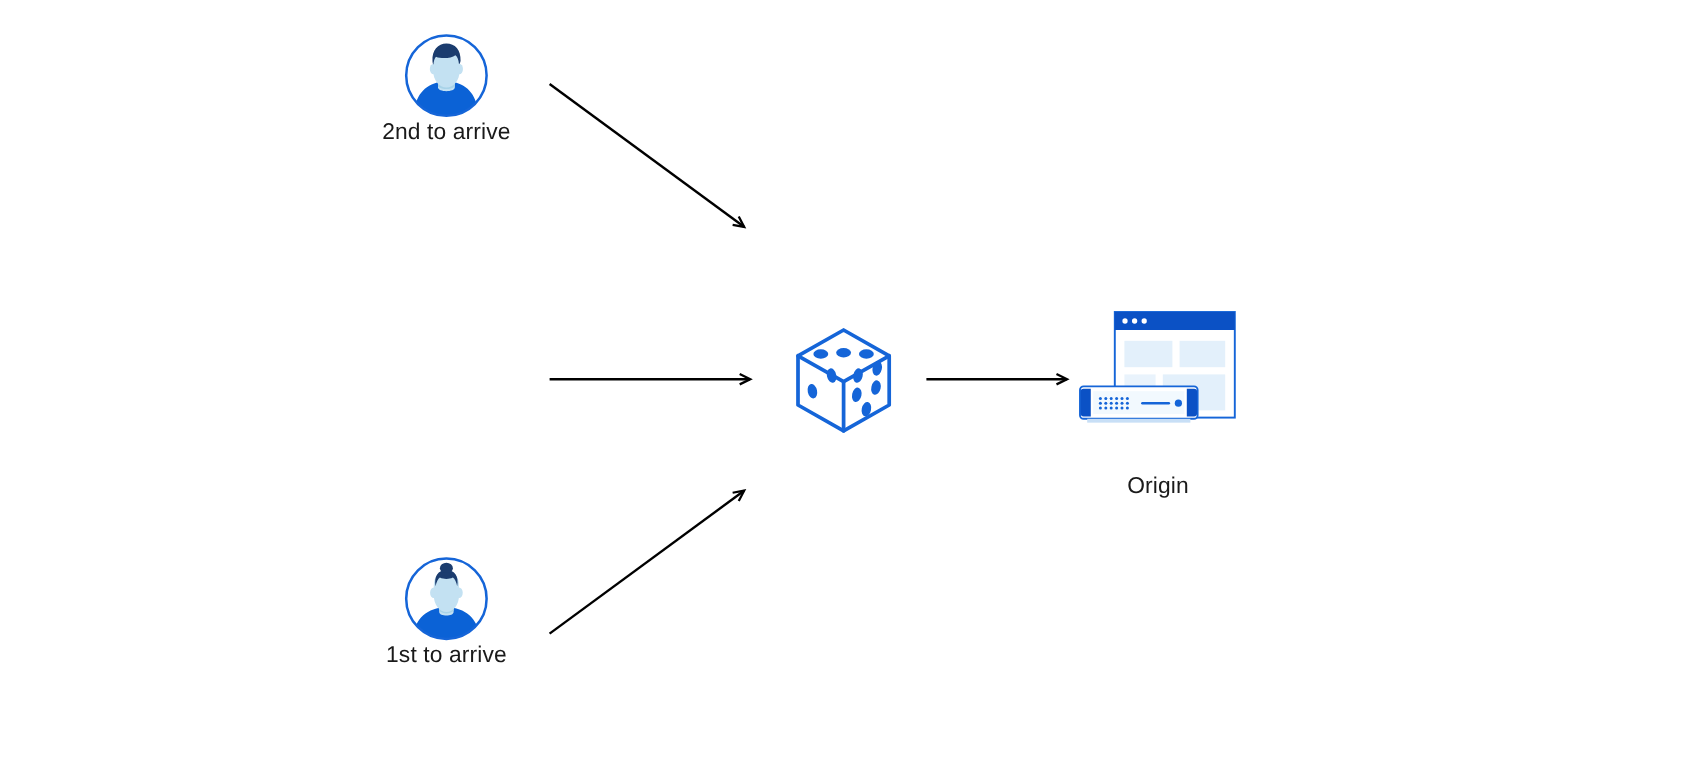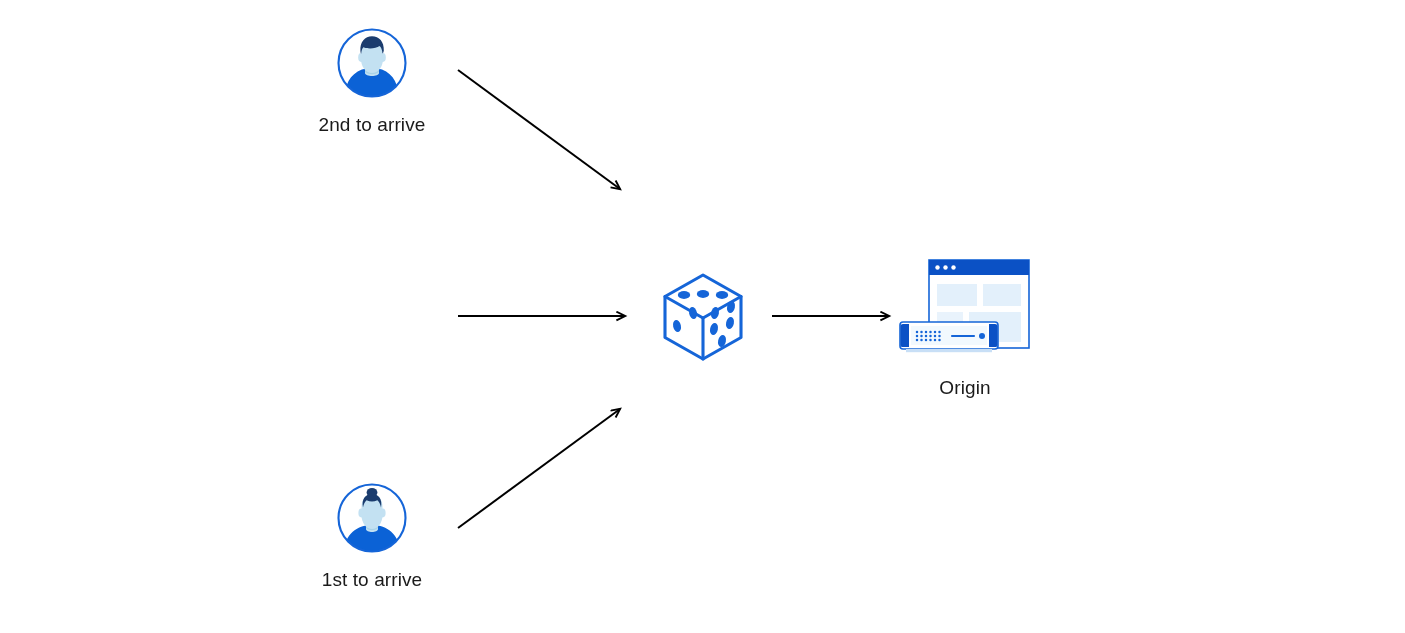--- a/index.html
+++ b/index.html
@@ -24,30 +24,30 @@
     align-items: center;
   }
   .node-label {
     font-family: "Liberation Sans", sans-serif;
     font-size: 19px;
     color: #1a1a1a;
     white-space: nowrap;
     letter-spacing: 0.1px;
   }
   .avatar-wrap { width: 74px; height: 74px; }
-  .avatar-label { margin-top: 14px; }
+  .avatar-label { }
   #arrow-layer {
     position: absolute;
     left: 0; top: 0;
     width: 1405px;
     height: 633px;
     pointer-events: none;
   }
   .origin-wrap { width: 140px; height: 105px; position: relative; }
-  .origin-label { margin-top: 16px; }
+  .origin-label { margin-top: 34px; }
   .dice-wrap { width: 96px; height: 96px; }
 </style>
 </head>
 <body>
 
 <div id="canvas">
 
   <svg id="arrow-layer" viewBox="0 0 1405 633" xmlns="http://www.w3.org/2000/svg">
     <defs>
       <marker id="vhead" markerWidth="13" markerHeight="13" refX="10.2" refY="5.2" orient="auto" markerUnits="userSpaceOnUse">
@@ -77,21 +77,21 @@
           <path d="M26 25 c0 -8 5 -13 11 -13 c6 0 11 5 11 13 v8 c0 8 -5 14 -11 14 c-6 0 -11 -6 -11 -14 Z" fill="#c3e1f2"></path>
           <path d="M25.4 24.8 c-0.6 -9 4.6 -14.6 11.6 -14.6 c7.2 0 12.2 5.4 11.8 14.4 c-0.2 1.4 -0.7 2.6 -1.3 3 c-0.4 -4.2 -1.4 -6.5 -3 -7.6 c-3.4 2.6 -11.6 3.2 -16.2 1.2 c-1.2 1.4 -1.9 3.6 -2.1 6.6 c-0.6 -0.5 -0.7 -1.8 -0.8 -3 Z" fill="#1b3c6e"></path>
         </g>
         <circle cx="37" cy="37" r="33.5" fill="none" stroke="#1565d8" stroke-width="2.1"></circle>
       </svg>
     </div>
     <div class="node-label avatar-label">2nd to arrive</div>
   </div>
 
 
-  <div class="node" style="left:280px; top:481px; width:184px;">
+  <div class="node" style="left:280px; top:462px; width:184px;">
     <div class="avatar-wrap">
       <svg viewBox="0 0 74 74" width="74" height="74" xmlns="http://www.w3.org/2000/svg">
         <defs>
           <clipPath id="clipC">
               <circle cx="37" cy="37" r="33.5"></circle>
             </clipPath>
         </defs>
         <g clip-path="url(#clipC)">
           <path d="M37 44 c-16 0 -26 10 -28 24 L6 74 L68 74 L65 68 C63 54 53 44 37 44 Z" fill="#0b62d6"></path>
           <path d="M31 36 h12 v12 c0 4 -12 4 -12 0 Z" fill="#c3e1f2"></path>

